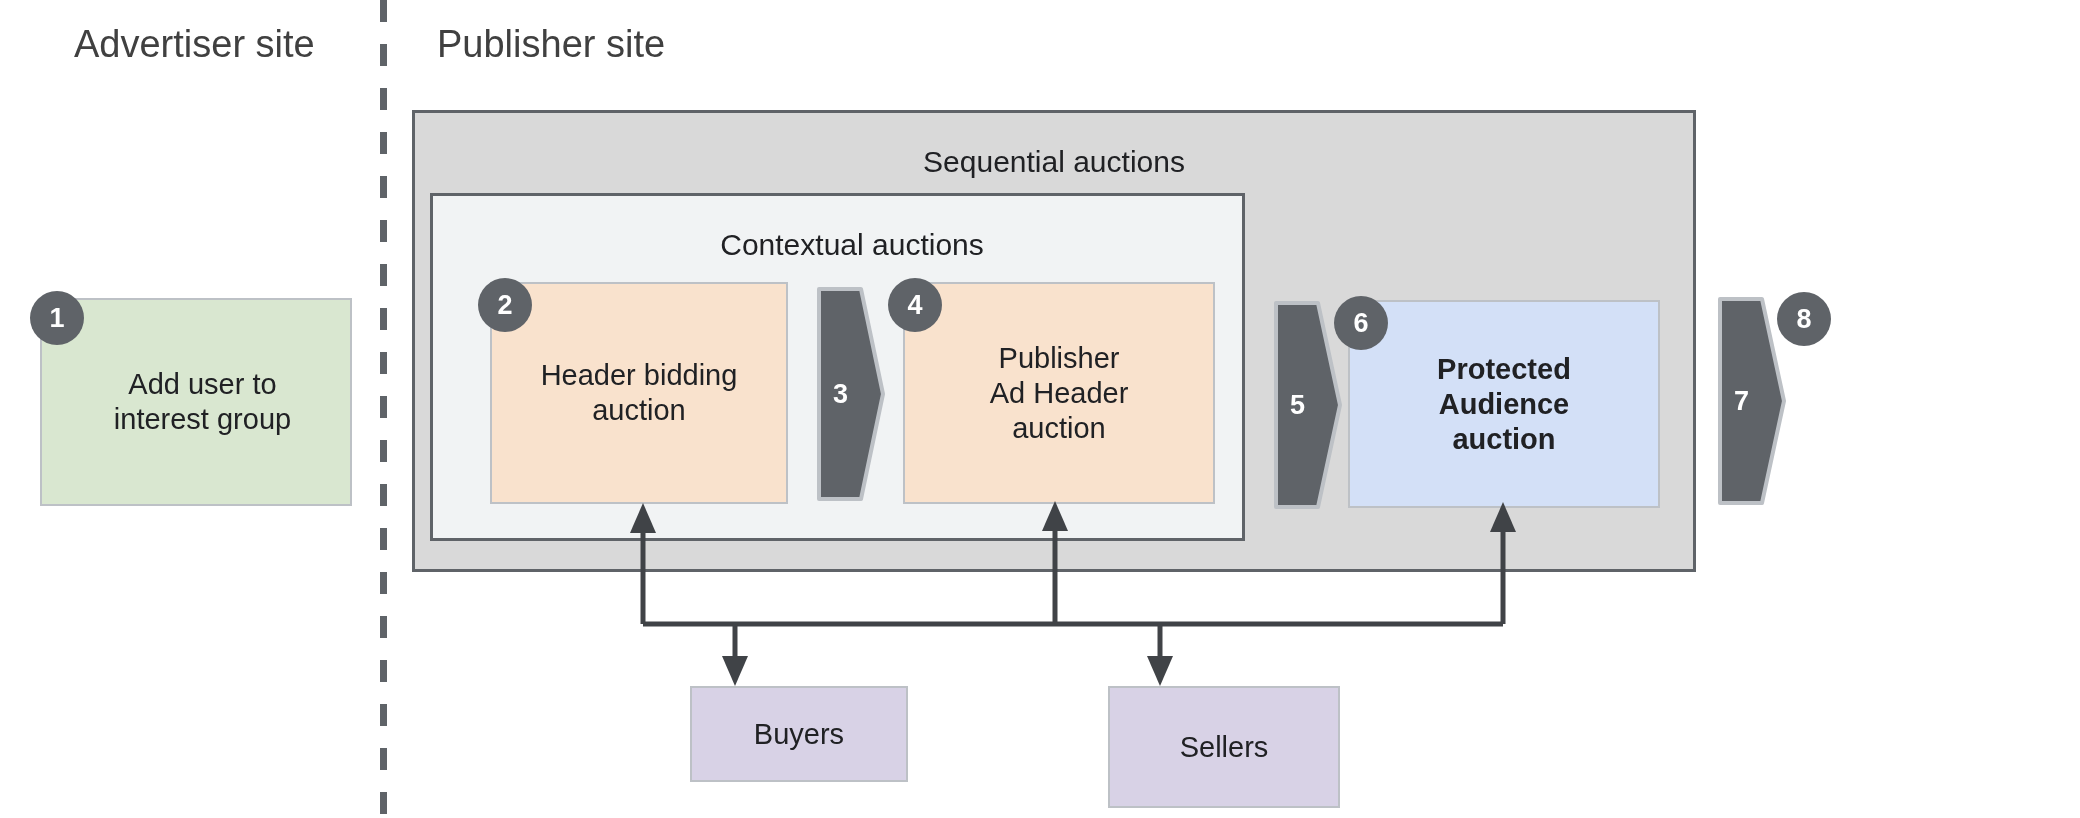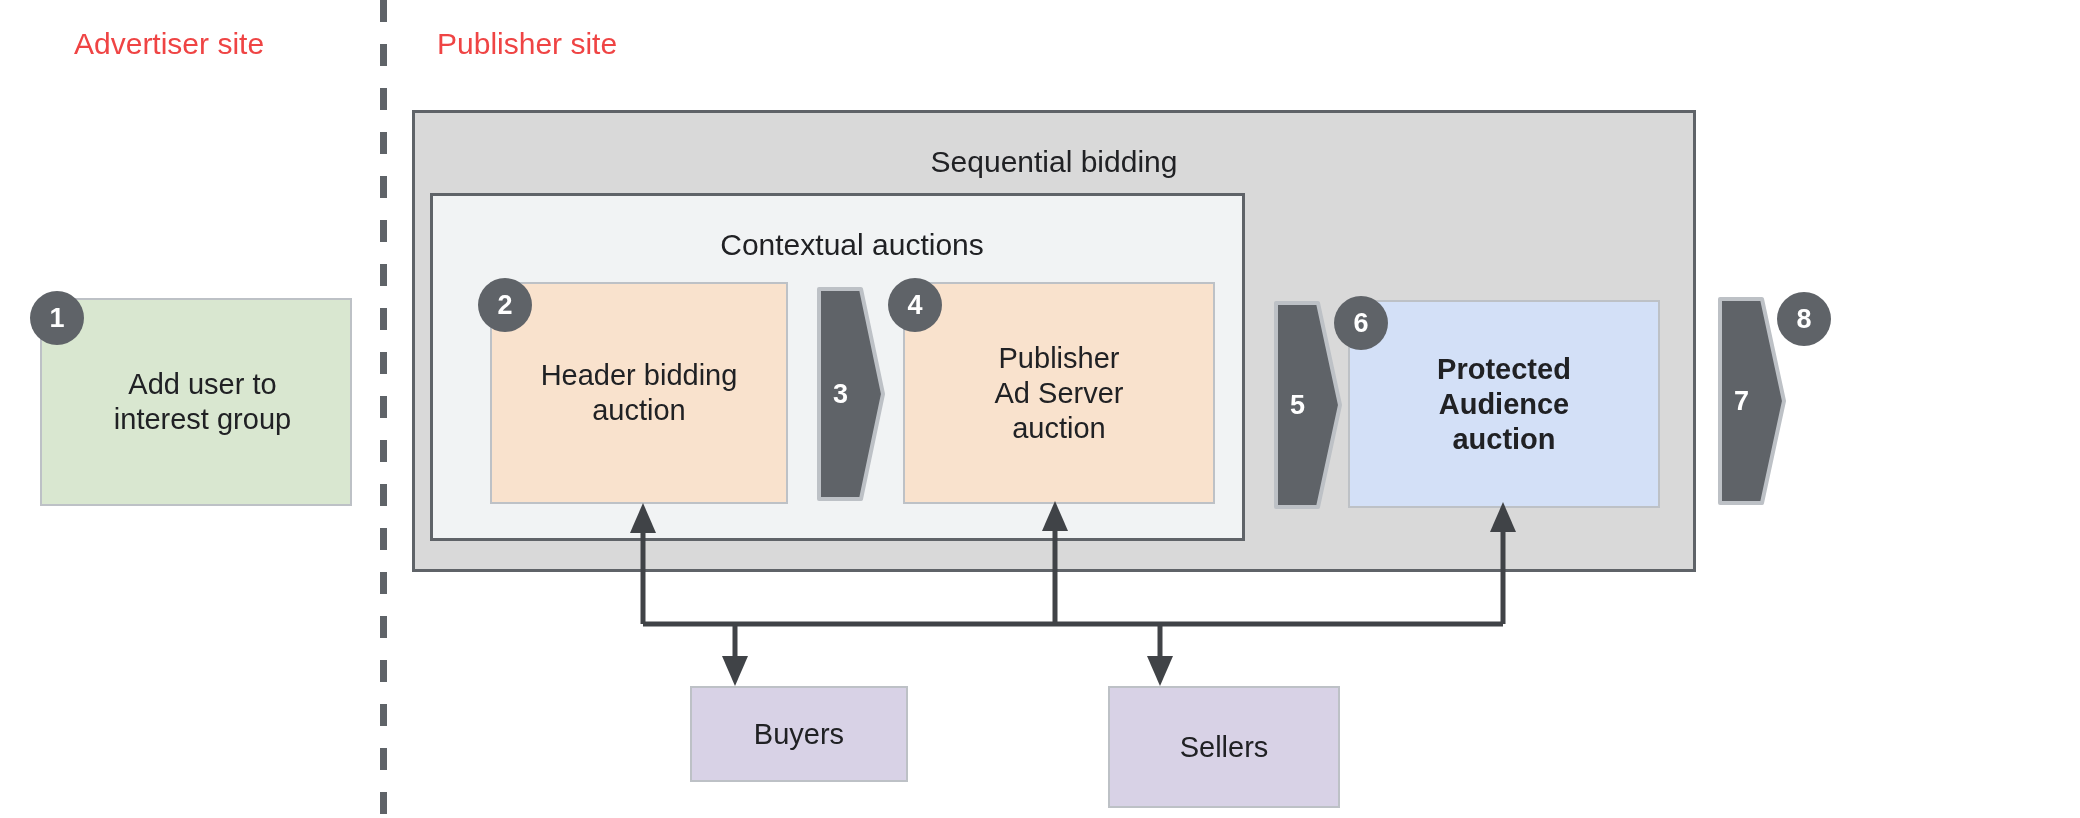--- a/index.html
+++ b/index.html
@@ -15,23 +15,23 @@
     position: relative;
     width: 2080px;
     height: 818px;
     background: #ffffff;
     overflow: hidden;
   }
 
   
   .section-title {
     position: absolute;
-    font-size: 30px;
+    font-size: 38px;
     line-height: 34px;
-    color: #ef4444;
+    color: #404040;
     white-space: nowrap;
   }
   #advertiser-title { left: 74px;  top: 27px; }
   #publisher-title  { left: 437px; top: 27px; }
 
   
   #site-divider {
     position: absolute;
     left: 380px;
     top: 0px;
@@ -152,21 +152,21 @@
 <body>
 
 <div id="canvas">
 
   <div class="section-title" id="advertiser-title">Advertiser site</div>
   <div class="section-title" id="publisher-title">Publisher site</div>
 
   <div id="site-divider"></div>
 
   <div class="container-box" id="sequential-container"></div>
-  <div class="container-label" id="sequential-label">Sequential bidding</div>
+  <div class="container-label" id="sequential-label">Sequential auctions</div>
 
   <div class="container-box" id="contextual-container"></div>
   <div class="container-label" id="contextual-label">Contextual auctions</div>
 
   <svg id="connectors" viewBox="0 0 2080 818" xmlns="http://www.w3.org/2000/svg">
     <defs>
       <marker id="arrow-up" markerWidth="12" markerHeight="12" refX="6" refY="10" orient="auto-start-reverse" markerUnits="userSpaceOnUse">
         <path d="M 6 0 L 12 12 L 0 12 Z" fill="#404347"></path>
       </marker>
     </defs>
@@ -192,21 +192,21 @@
     </g>
   </svg>
 
   <div class="node node-green" id="node-add-user" style="white-space: pre-line;">Add user to
 interest group</div>
 
   <div class="node node-orange" id="node-header-bidding" style="white-space: pre-line;">Header bidding
 auction</div>
 
   <div class="node node-orange" id="node-pub-ad-server" style="white-space: pre-line;">Publisher
-Ad Server
+Ad Header
 auction</div>
 
   <div class="node node-blue" id="node-protected-aud" style="white-space: pre-line; font-weight: bold;">Protected
 Audience
 auction</div>
 
 
   <div class="node node-purple" id="node-buyers">Buyers</div>
 
   <div class="node node-purple" id="node-sellers">Sellers</div>

